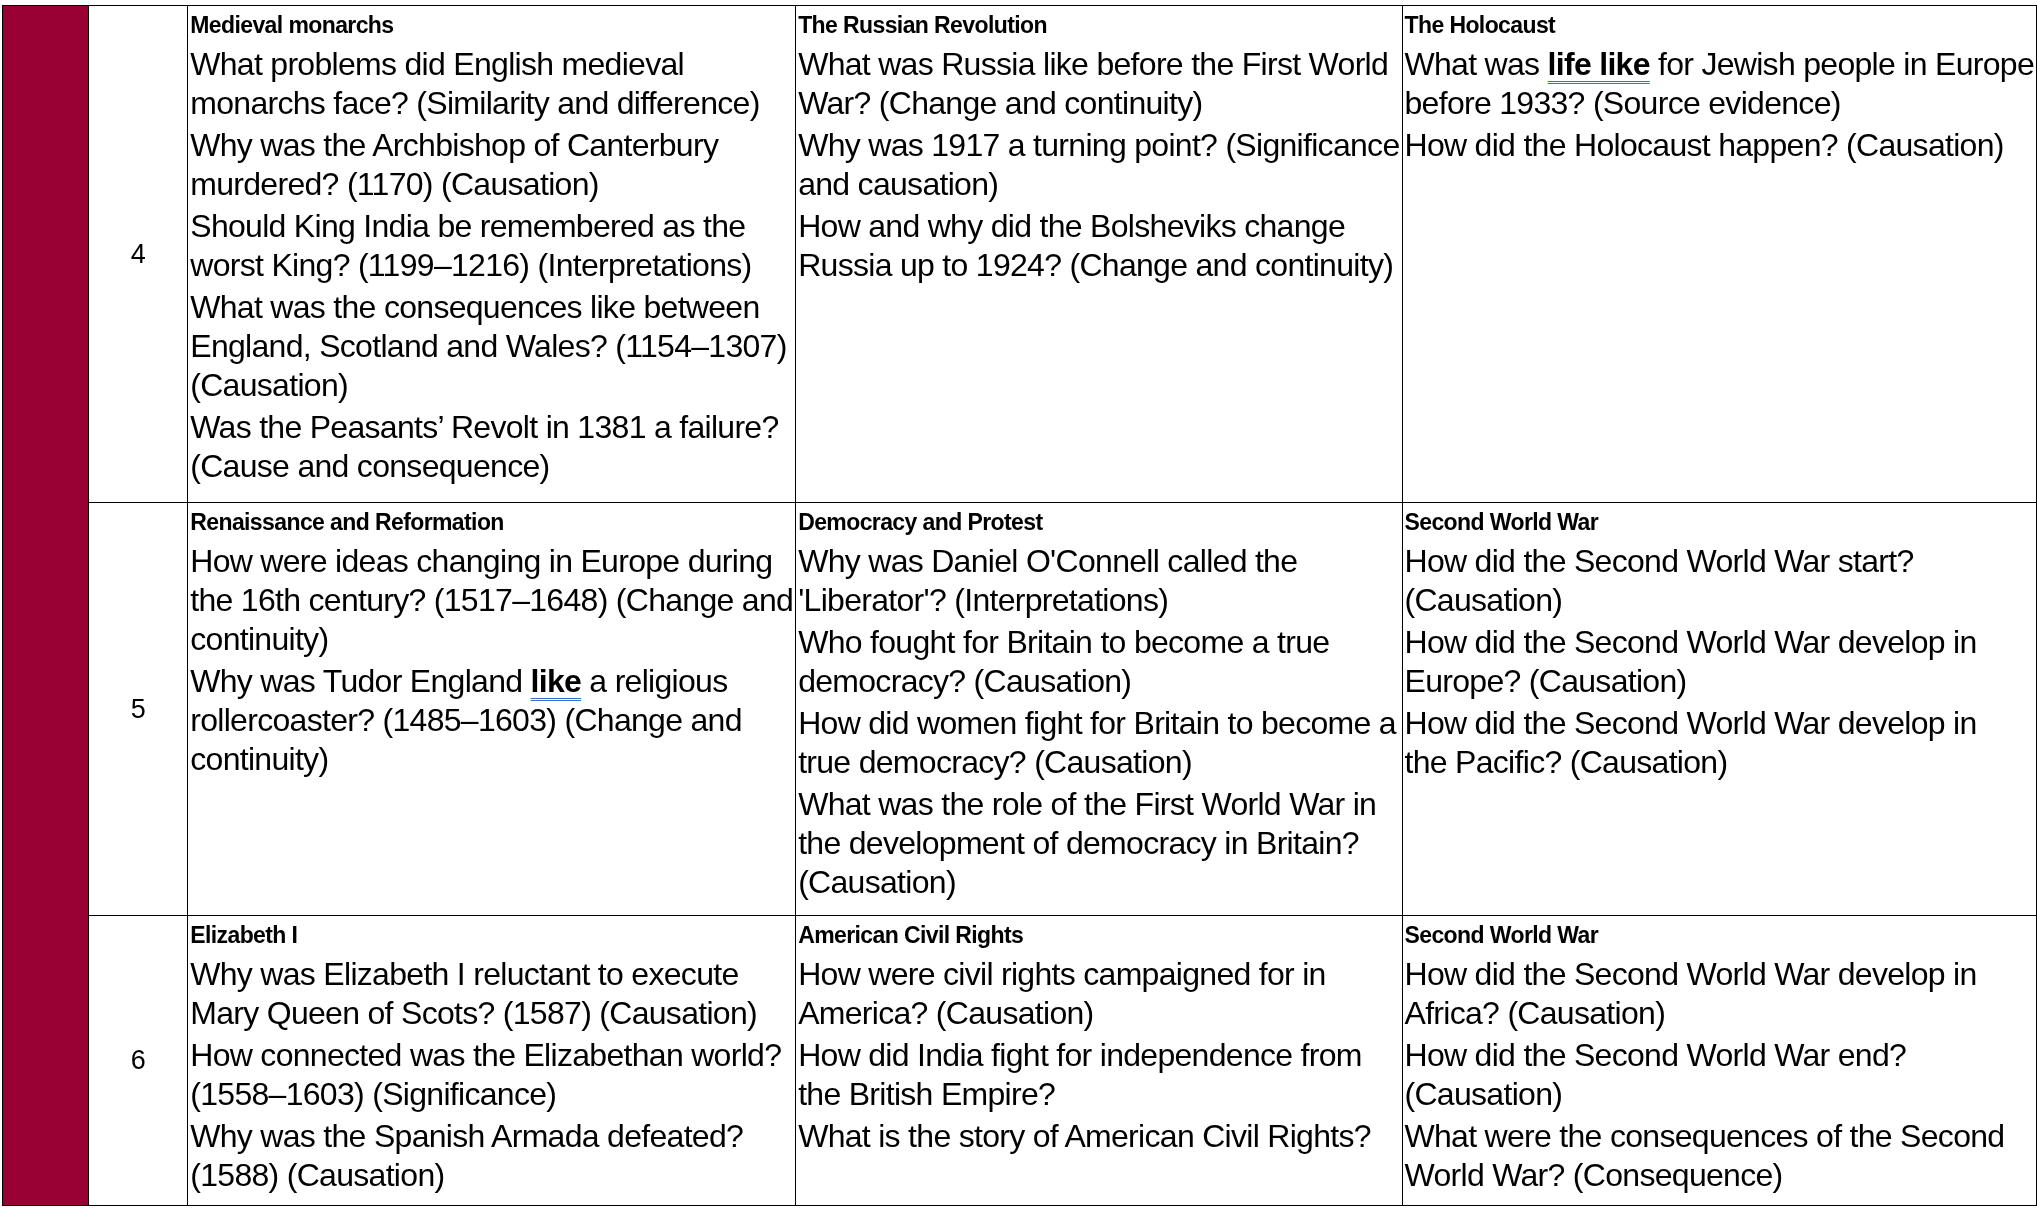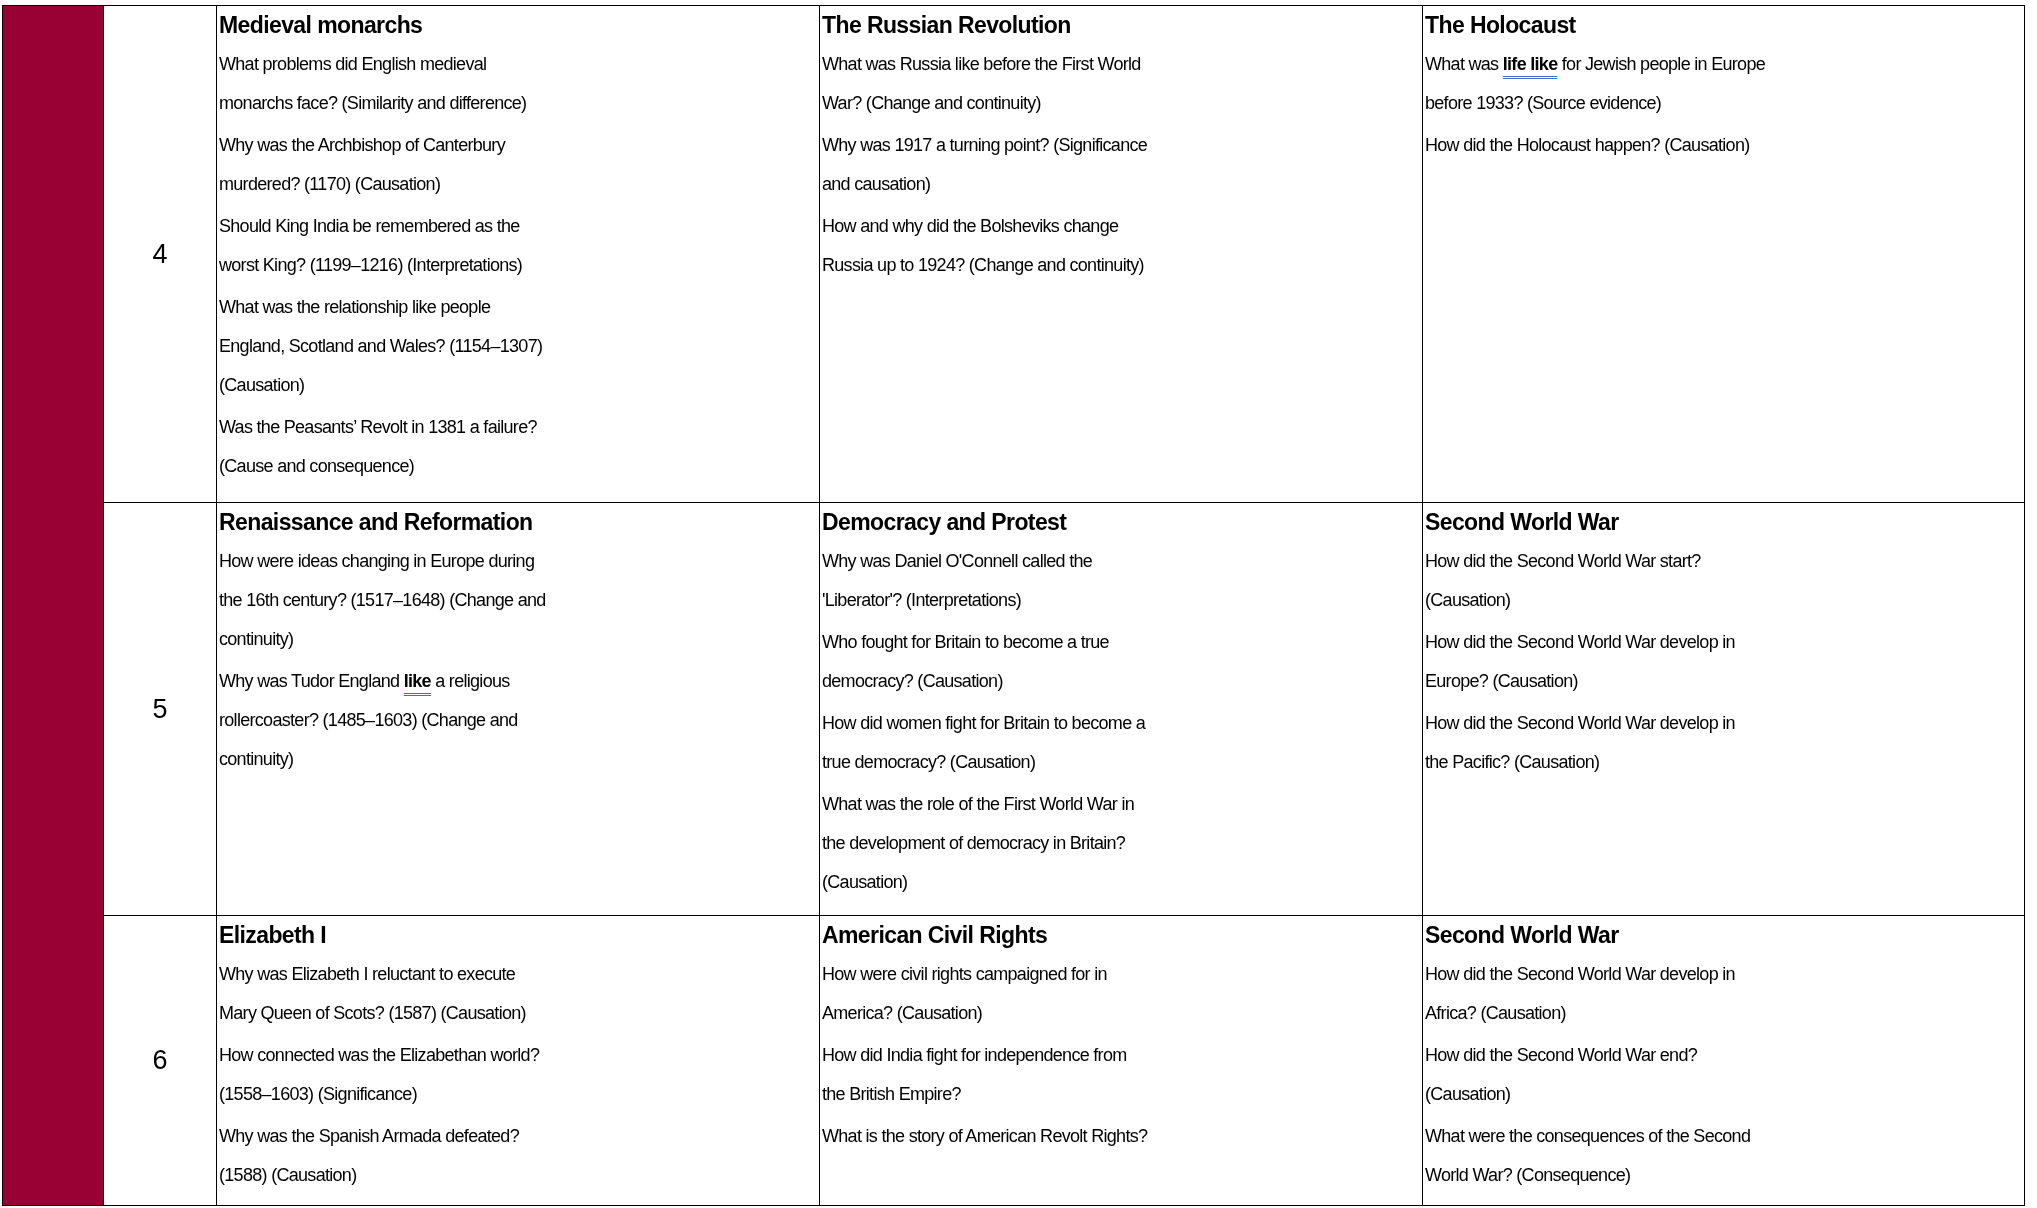--- a/index.html
+++ b/index.html
@@ -49,21 +49,21 @@
     font-size: 23px;
     line-height: 34px;
     white-space: nowrap;
     letter-spacing: -0.6px;
   }
   .question {
     margin-top: 3px;
   }
   .question .line {
     display: block;
-    font-size: 18px;
+    font-size: 32px;
     line-height: 39px;
     white-space: nowrap;
     letter-spacing: -0.7px;
   }
   .question:first-of-type { margin-top: 0; }
   .grammar {
     text-decoration: underline double #3a6fd0;
     text-decoration-thickness: 1px;
     text-underline-offset: 6px;
     font-weight: bold;
@@ -95,21 +95,21 @@
           </div>
           <div class="question">
             <span class="line">Why was the Archbishop of Canterbury</span>
             <span class="line">murdered? (1170) (Causation)</span>
           </div>
           <div class="question">
             <span class="line">Should King India be remembered as the</span>
             <span class="line">worst King? (1199–1216) (Interpretations)</span>
           </div>
           <div class="question">
-            <span class="line">What was the relationship like people</span>
+            <span class="line">What was the consequences like between</span>
             <span class="line">England, Scotland and Wales? (1154–1307)</span>
             <span class="line">(Causation)</span>
           </div>
           <div class="question">
             <span class="line">Was the Peasants’ Revolt in 1381 a failure?</span>
             <span class="line">(Cause and consequence)</span>
           </div>
         </td>
       <td class="topic">
           <div class="topic-title">The Russian Revolution</div>
@@ -209,21 +209,21 @@
           <div class="topic-title">American Civil Rights</div>
           <div class="question">
             <span class="line">How were civil rights campaigned for in</span>
             <span class="line">America? (Causation)</span>
           </div>
           <div class="question">
             <span class="line">How did India fight for independence from</span>
             <span class="line">the British Empire?</span>
           </div>
           <div class="question">
-            <span class="line">What is the story of American Revolt Rights?</span>
+            <span class="line">What is the story of American Civil Rights?</span>
           </div>
         </td>
       <td class="topic">
           <div class="topic-title">Second World War</div>
           <div class="question">
             <span class="line">How did the Second World War develop in</span>
             <span class="line">Africa? (Causation)</span>
           </div>
           <div class="question">
             <span class="line">How did the Second World War end?</span>

